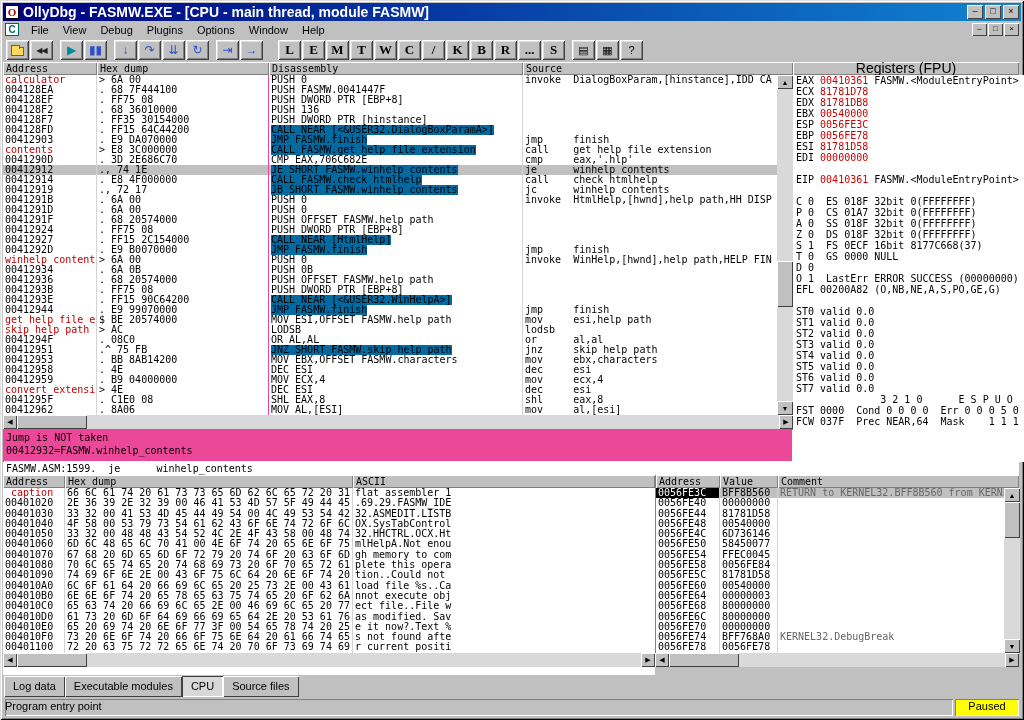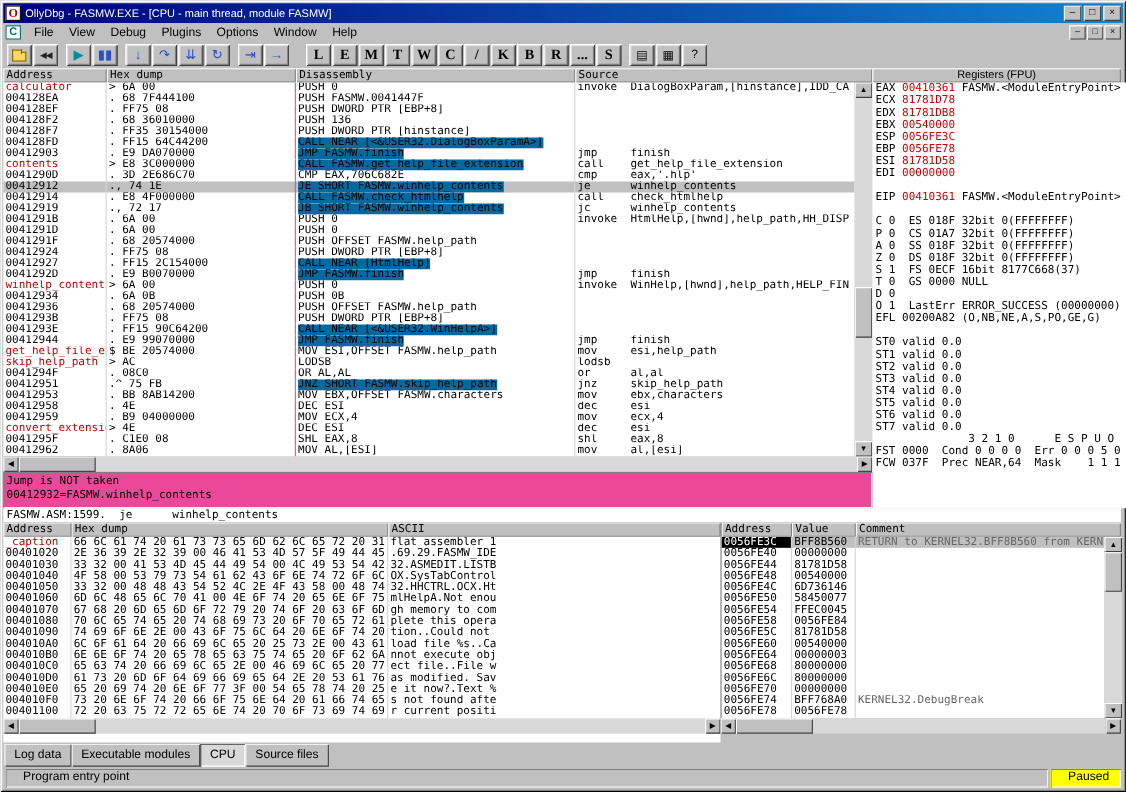--- a/index.html
+++ b/index.html
@@ -3,21 +3,21 @@
 <meta charset="utf-8">
 <style>
 *{margin:0;padding:0;box-sizing:border-box}
 html,body{width:1024px;height:720px;overflow:hidden;background:#808080}
 .app{position:relative;width:1024px;height:720px;background:#c0c0c0;font-family:"Liberation Sans",sans-serif;
 box-shadow:inset 1px 1px 0 #dfdfdf,inset -1px -1px 0 #000,inset 2px 2px 0 #fff,inset -2px -2px 0 #808080}
 .mono,.hc,.iline,.srcline,.rline,.drow,.brow{font-family:"DejaVu Sans Mono","Liberation Mono",monospace}
 
 .titlebar{position:absolute;left:3px;top:3px;width:1018px;height:18px;background:linear-gradient(90deg,#000080,#1084d0);display:flex;align-items:center;padding:0 2px}
 .app-icon{width:14px;height:14px;background:#fff;border:1px solid #000;color:#b00000;font:bold 11px/12px "Liberation Serif",serif;text-align:center;margin-right:4px}
-.title-text{flex:1;color:#fff;font-size:10px;font-weight:normal;white-space:nowrap;overflow:hidden}
+.title-text{flex:1;color:#fff;font-size:14px;font-weight:bold;white-space:nowrap;overflow:hidden}
 .cap-btn{width:16px;height:14px;background:#c0c0c0;margin-left:2px;font-size:9px;line-height:13px;text-align:center;box-shadow:inset 1px 1px 0 #fff,inset -1px -1px 0 #404040}
 
 .menubar{position:absolute;left:3px;top:21px;width:1018px;height:17px;display:flex;align-items:center;background:#c0c0c0}
 .cpu-icon{width:14px;height:13px;margin:0 5px 0 2px;background:#fff;border:1px solid #006666;color:#007070;font:bold 10px/11px "Liberation Sans",sans-serif;text-align:center}
 .menu-items{display:flex}
 .mitem{font-size:11px;padding:2px 7px;color:#000}
 .mdi-btns{margin-left:auto;display:flex;padding-right:2px}
 .mdi-btn{width:15px;height:13px;background:#c0c0c0;margin-left:1px;font-size:8px;line-height:12px;text-align:center;box-shadow:inset 1px 1px 0 #fff,inset -1px -1px 0 #404040}
 
 .toolbar{position:absolute;left:3px;top:38px;width:1018px;height:24px;display:flex;align-items:center;padding-left:3px;background:#c0c0c0}
@@ -28,21 +28,21 @@
 .g-blue{color:#2b50c8;font-size:12px}
 .g-dark{color:#222;font-size:8px;letter-spacing:-1px}
 .tsep{width:6px;height:20px}
 .tsep.big{width:14px}
 .folder{width:13px;height:9px;background:#ffd85e;border:1px solid #806000;position:relative;margin-top:2px}
 .folder::before{content:"";position:absolute;top:-3px;left:-1px;width:7px;height:3px;background:#ffd85e;border:1px solid #806000;border-bottom:none}
 
 .colhdr{position:absolute;display:flex;height:13px}
 .hc{background:#c0c0c0;font-size:10px;line-height:13px;padding-left:3px;color:#000;box-shadow:inset 1px 1px 0 #fff,inset -1px -1px 0 #808080;overflow:hidden;white-space:pre}
 .hc.grow{flex:1}
-.reg-hdr{position:absolute;left:793px;top:62px;width:226px;height:13px;background:#c0c0c0;font-size:10px;line-height:13px;text-align:center;box-shadow:inset 1px 1px 0 #fff,inset -1px -1px 0 #808080}
+.reg-hdr{position:absolute;left:793px;top:62px;width:226px;height:13px;background:#c0c0c0;font-size:14px;line-height:13px;text-align:center;box-shadow:inset 1px 1px 0 #fff,inset -1px -1px 0 #808080}
 
 .pane{position:absolute;background:#fff;overflow:hidden}
 .drow{display:flex;height:10px;font-size:10px;line-height:10px;white-space:pre}
 .drow.sel{background:#c0c0c0}
 .dc{overflow:hidden;padding-left:2px}
 .c-addr{width:94px;border-right:1px solid #d4d4d4}
 .c-hex{width:172px;border-right:1px solid #ec4899}
 .c-dis{width:254px;border-right:1px solid #d4d4d4}
 .c-src{flex:1}
 .lbl{color:#c00000}
@@ -72,21 +72,21 @@
 .hscroll .sb-btn{width:14px;height:14px;flex:0 0 14px}
 .sb-track{flex:1;position:relative}
 .sb-thumb{position:absolute;background:#c0c0c0;box-shadow:inset 1px 1px 0 #fff,inset -1px -1px 0 #404040}
 .vscroll .sb-thumb{left:0;width:16px;height:46px}
 .hscroll .sb-thumb{top:0;height:14px;width:70px}
 
 .tabsbar{position:absolute;left:3px;top:676px;width:1018px;height:21px;display:flex;padding-left:1px;background:#c0c0c0}
 .tab{height:21px;padding:0 9px;font-size:11px;line-height:20px;background:#c0c0c0;box-shadow:inset 1px 1px 0 #fff,inset -1px -1px 0 #404040}
 .tab.active{background:#d8d8d8;box-shadow:inset 1px 1px 0 #404040,inset -1px -1px 0 #fff}
 .statusbar{position:absolute;left:3px;top:698px;width:1018px;height:19px;display:flex;gap:2px;padding:1px 2px;background:#c0c0c0}
-.spanel{font-size:11px;line-height:15px;padding:0 16px;box-shadow:inset 1px 1px 0 #808080,inset -1px -1px 0 #fff;white-space:nowrap;overflow:hidden}
+.spanel{font-size:11px;line-height:15px;padding:0 0;box-shadow:inset 1px 1px 0 #808080,inset -1px -1px 0 #fff;white-space:nowrap;overflow:hidden}
 .spanel.left{flex:1}
 .spanel.paused{width:64px;background:#ffff00;text-align:center}
 </style>
 </head>
 <body>
 
 <div class="app">
 
   <div class="titlebar">
     <div class="app-icon">O</div>

